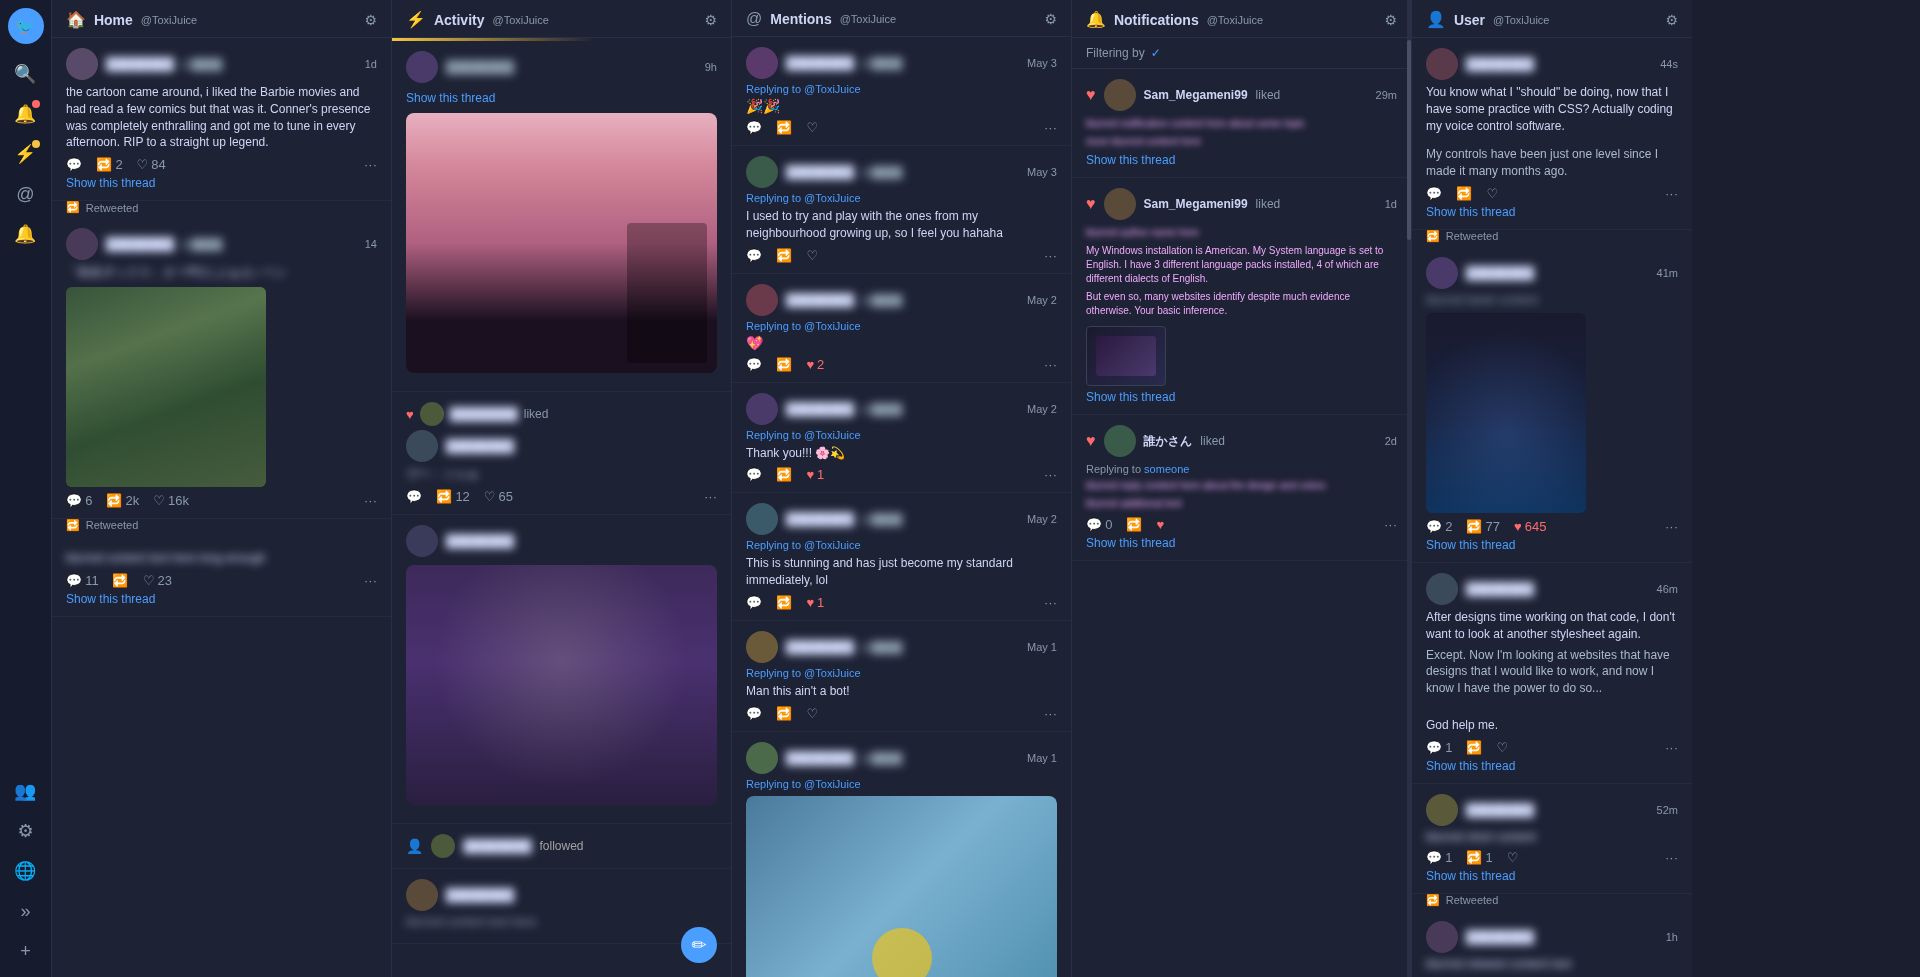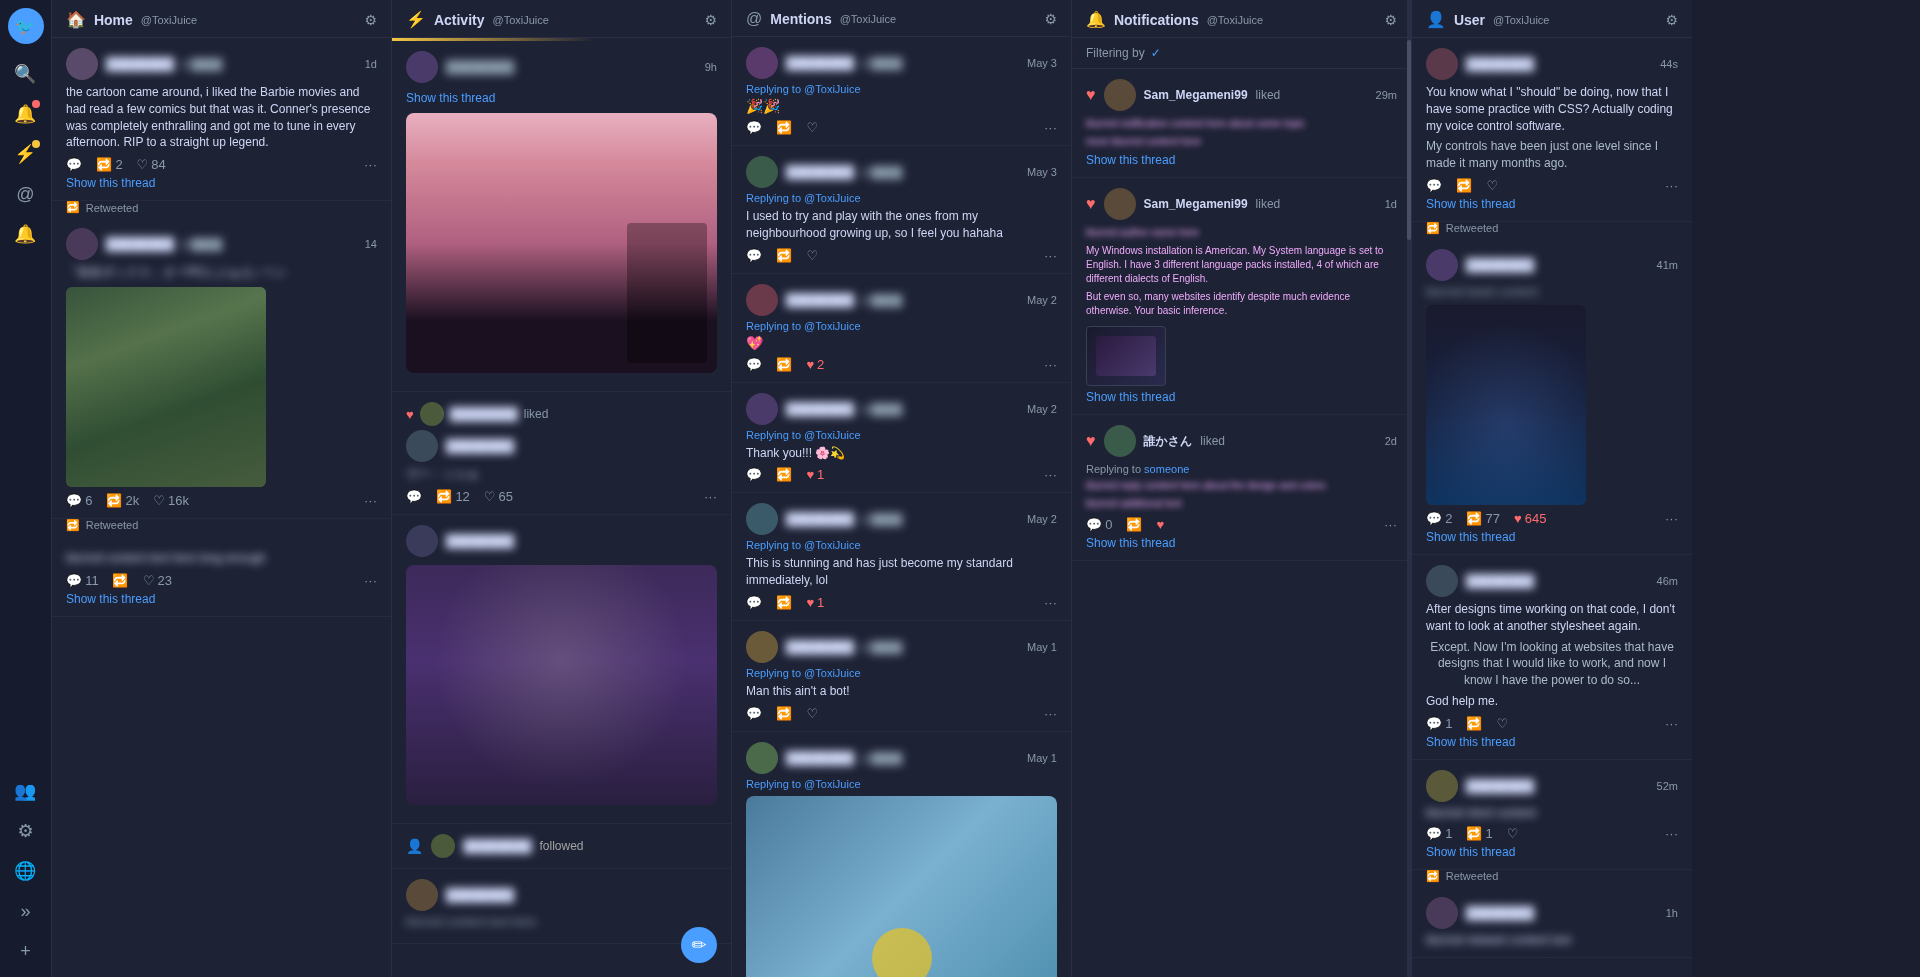--- a/index.html
+++ b/index.html
@@ -762,21 +762,21 @@
 
       <div class="tweet">
         <div class="tweet-header">
           <div class="avatar" style="background:#5a3a4a;"></div>
           <div class="tweet-meta">
             <span style="filter:blur(4px);font-size:12px;font-weight:700;color:#cdd6f4;">████████</span>
           </div>
           <span class="tweet-time">44s</span>
         </div>
         <div class="tweet-body">You know what I "should" be doing, now that I have some practice with CSS? Actually coding my voice control software.</div>
-        <div class="tweet-body" style="margin-top:4px;color:#aabbcc;">My controls have been just one level since I made it many months ago.</div>
+        <div class="tweet-body" style="margin-top:12px;color:#aabbcc;">My controls have been just one level since I made it many months ago.</div>
         <div class="tweet-actions">
           <div class="action-btn">
               <span>💬</span>
             </div>
           <div class="action-btn">
               <span>🔁</span>
             </div>
           <div class="action-btn">
               <span>♡</span>
             </div>
@@ -823,22 +823,22 @@
 
       <div class="tweet">
         <div class="tweet-header">
           <div class="avatar" style="background:#3a4a5a;"></div>
           <div class="tweet-meta">
             <span style="filter:blur(4px);font-size:12px;font-weight:700;color:#cdd6f4;">████████</span>
           </div>
           <span class="tweet-time">46m</span>
         </div>
         <div class="tweet-body">After designs time working on that code, I don't want to look at another stylesheet again.</div>
-        <div class="tweet-body" style="color:#aabbcc;text-align:center;">Except. Now I'm looking at websites that have designs that I would like to work, and now I know I have the power to do so...</div>
-        <div class="tweet-body" style="margin-top:4px;">God help me.</div>
+        <div class="tweet-body" style="color:#aabbcc;">Except. Now I'm looking at websites that have designs that I would like to work, and now I know I have the power to do so...</div>
+        <div class="tweet-body" style="margin-top:20px;">God help me.</div>
         <div class="tweet-actions">
           <div class="action-btn">
               <span>💬</span> 
               <span>1</span>
             </div>
           <div class="action-btn">
               <span>🔁</span>
             </div>
           <div class="action-btn">
               <span>♡</span>

